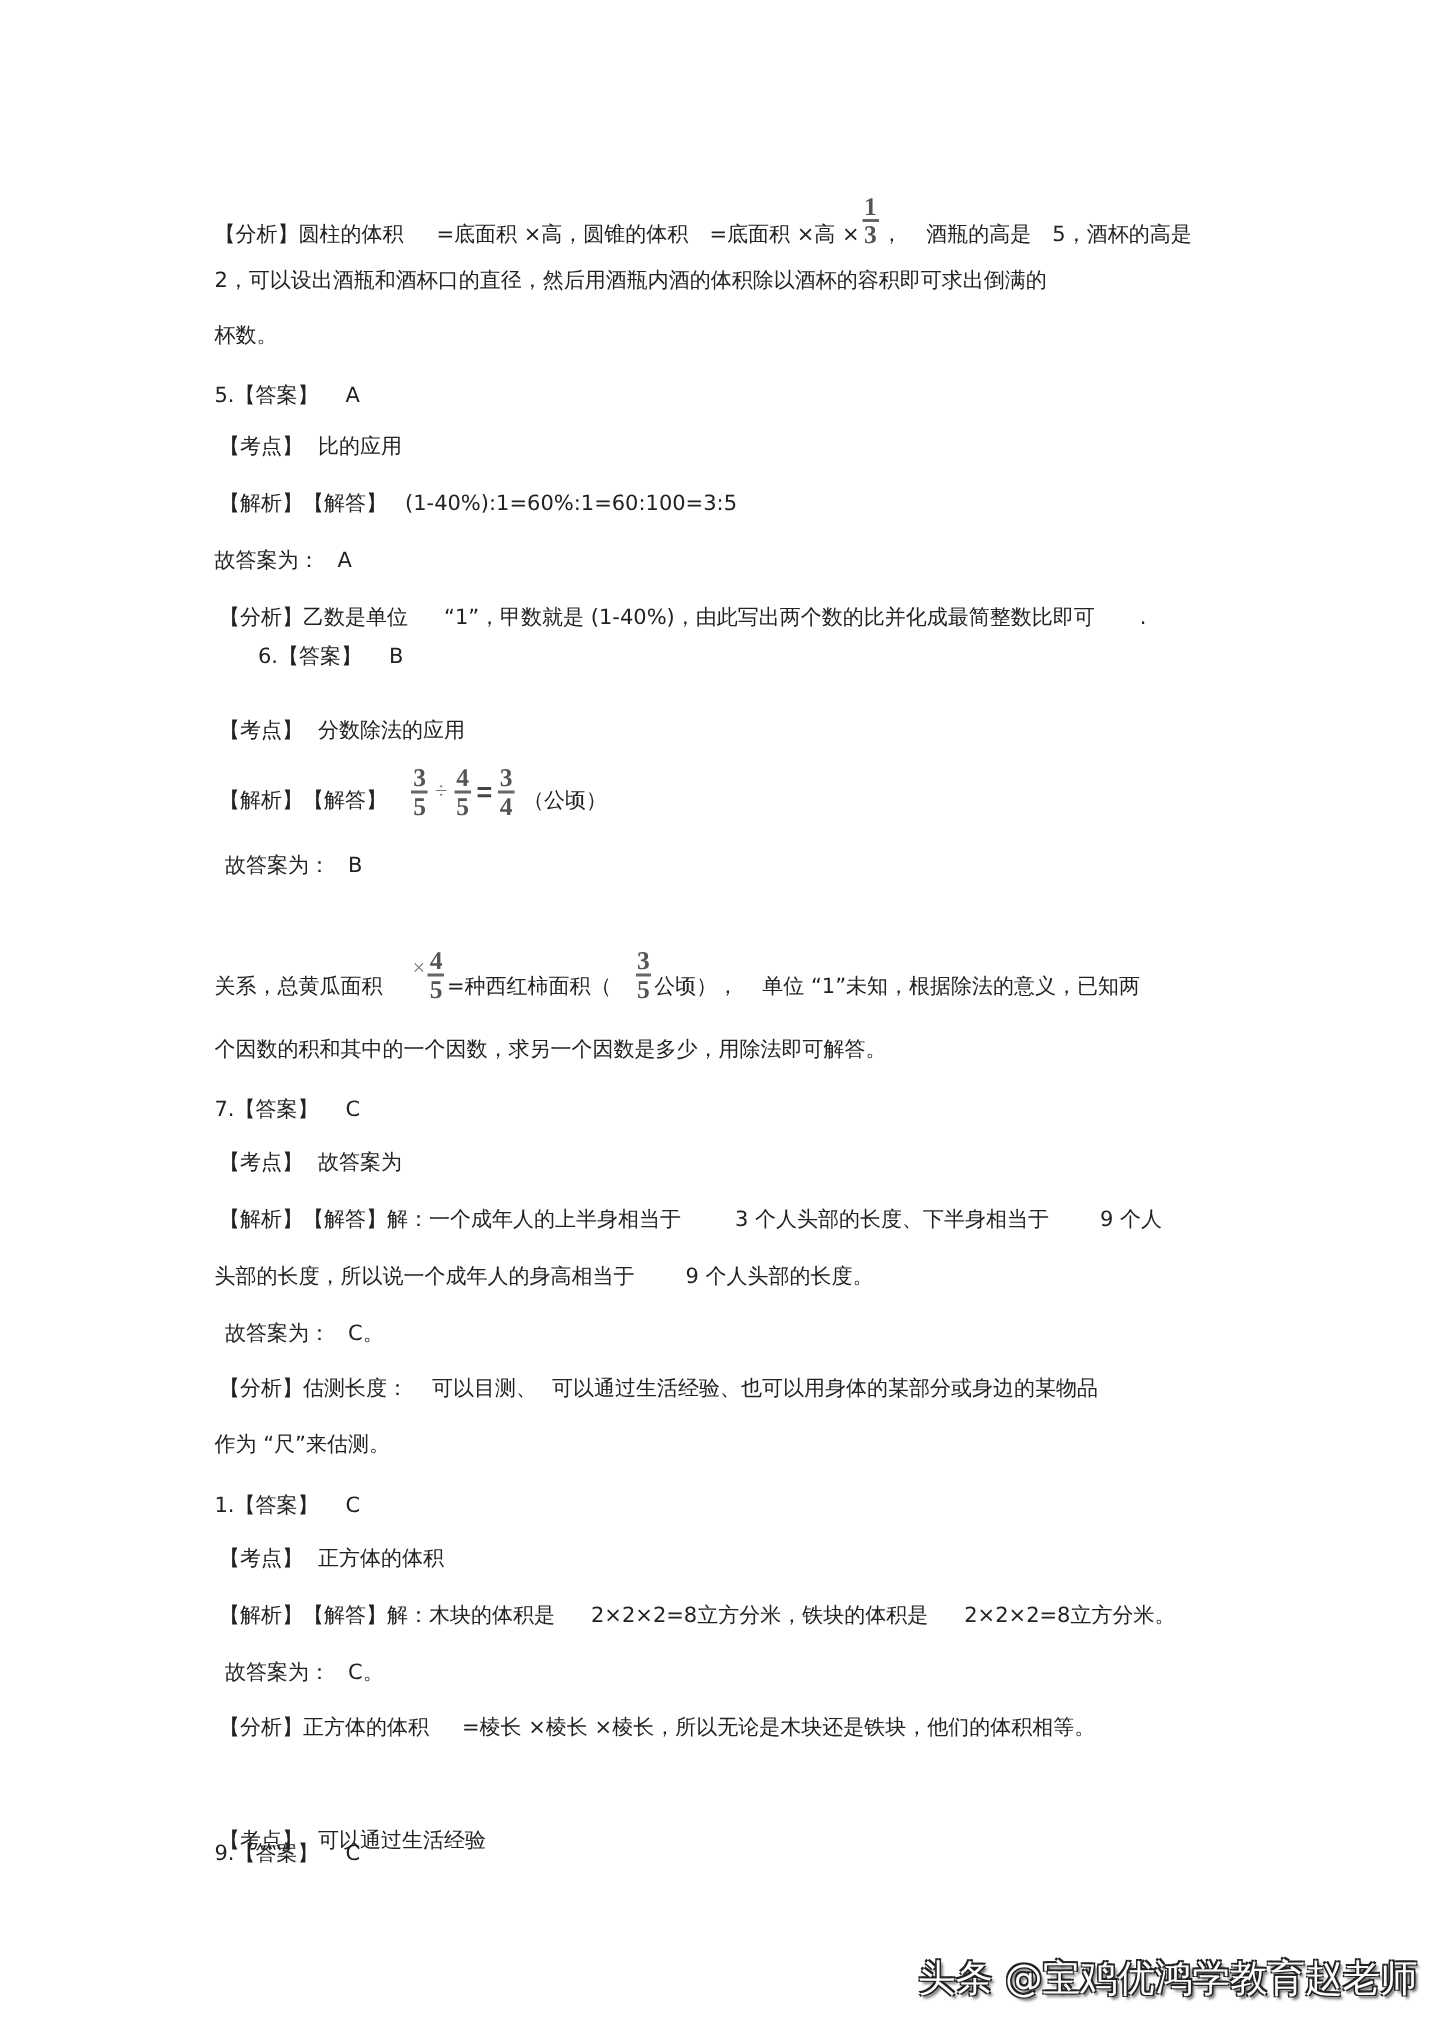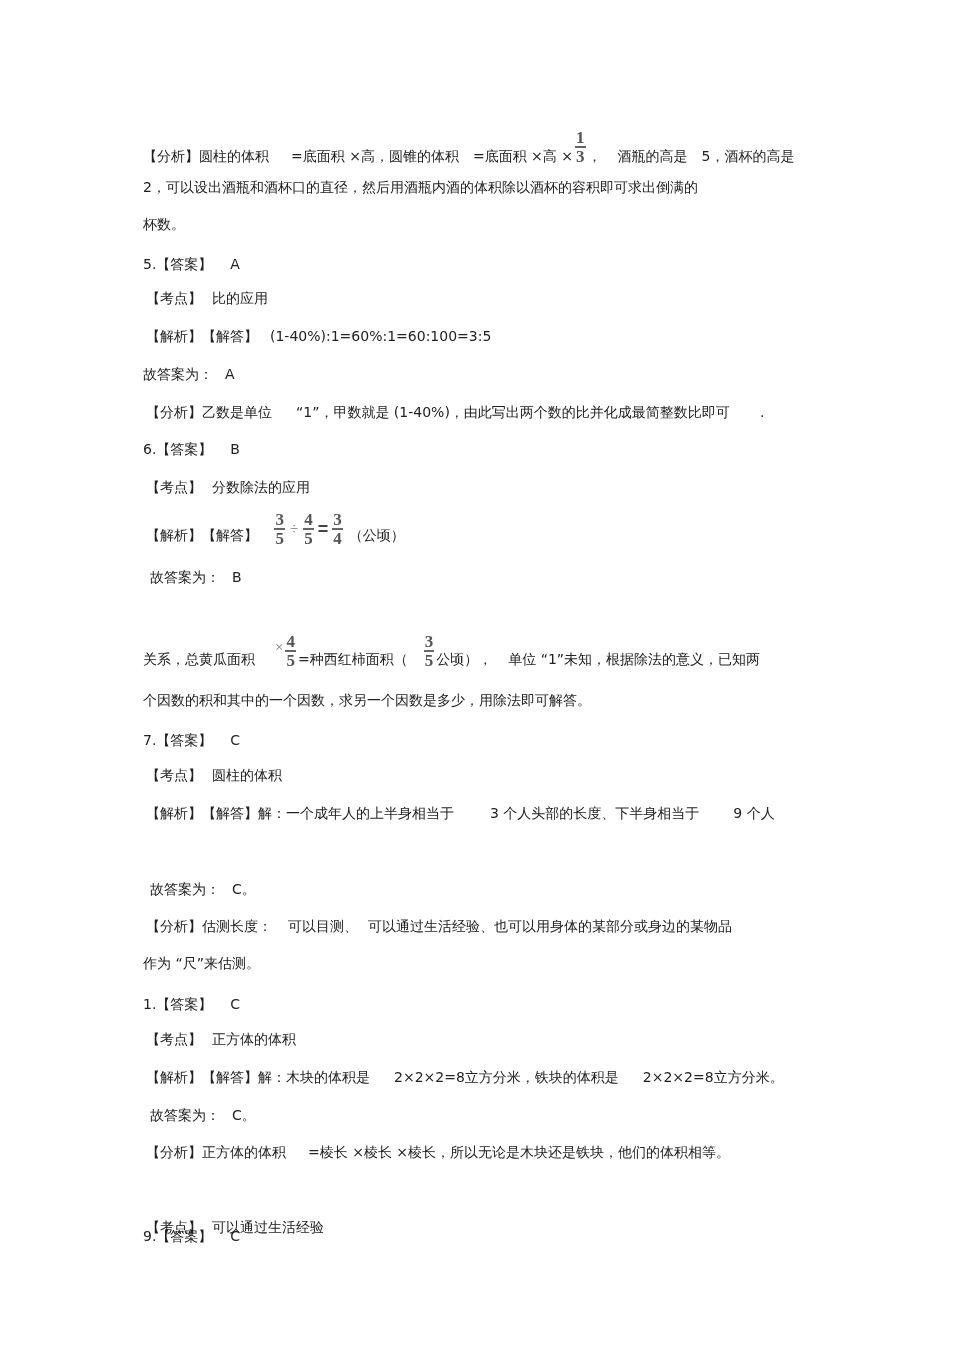--- a/index.html
+++ b/index.html
@@ -50,21 +50,21 @@
   <div class="line" style="top:326px; left:146px;">
     <span>【解析】【解答】</span><span class="gap" style="width:12px"></span><span>(1-40%):1=60%:1=60:100=3:5</span>
   </div>
   <div class="line" style="top:364px;">
     <span>故答案为：</span><span class="gap" style="width:12px"></span><span>A</span>
   </div>
   <div class="line" style="top:402px; left:146px;">
     <span>【分析】乙数是单位</span><span class="gap" style="width:24px"></span><span>“1”，甲数就是 (1-40%)，由此写出两个数的比并化成最简整数比即可</span><span class="gap" style="width:30px"></span><span>.</span>
   </div>
 
-  <div class="line" style="top:439px;">
+  <div class="line" style="top:428px;margin-left:29px;">
     <span>6.【答案】</span><span class="gap" style="width:18px"></span><span>B</span>
   </div>
   <div class="line" style="top:477px; left:146px;">
     <span>【考点】</span><span class="gap" style="width:10px"></span><span>分数除法的应用</span>
   </div>
   <div class="line" style="top:516px; left:146px; line-height:36px;">
     <span style="vertical-align:bottom;">【解析】【解答】</span><span class="gap" style="width:10px"></span>
     <span class="frac" style="position:relative;top:-6px;"><span class="num">3</span><span class="den">5</span></span><span class="op" style="position:relative;top:-6px;">÷</span><span class="frac" style="position:relative;top:-6px;"><span class="num">4</span><span class="den">5</span></span><span class="eq" style="position:relative;top:-6px;">=</span><span class="frac" style="position:relative;top:-6px;"><span class="num">3</span><span class="den">4</span></span><span class="gap" style="width:4px"></span><span style="vertical-align:bottom;">（公顷）</span>
   </div>
   <div class="line" style="top:567px; left:150px;">
@@ -72,24 +72,27 @@
   </div>
   <div class="line" style="top:640px; line-height:36px;">
     <span style="vertical-align:bottom;">关系，总黄瓜面积</span><span class="gap" style="width:20px"></span><span class="op" style="position:relative;top:-12px;margin:0;">×</span><span class="frac" style="position:relative;top:-8px;"><span class="num">4</span><span class="den">5</span></span><span style="vertical-align:bottom;">=种西红柿面积（</span><span class="gap" style="width:14px"></span><span class="frac" style="position:relative;top:-8px;"><span class="num">3</span><span class="den">5</span></span><span style="vertical-align:bottom;">公顷），</span><span class="gap" style="width:16px"></span><span style="vertical-align:bottom;">单位 “1”未知，根据除法的意义，已知两</span>
   </div>
   <div class="line" style="top:690px;">个因数的积和其中的一个因数，求另一个因数是多少，用除法即可解答。</div>
 
   <div class="line" style="top:730px;">
     <span>7.【答案】</span><span class="gap" style="width:18px"></span><span>C</span>
   </div>
   <div class="line" style="top:765px; left:146px;">
-    <span>【考点】</span><span class="gap" style="width:10px"></span><span>圆柱的体积</span>
+    <span>【考点】</span><span class="gap" style="width:10px"></span><span>故答案为</span>
   </div>
   <div class="line" style="top:803px; left:146px;">
     <span>【解析】【解答】解：一个成年人的上半身相当于</span><span class="gap" style="width:36px"></span><span>3 个人头部的长度、下半身相当于</span><span class="gap" style="width:34px"></span><span>9 个人</span>
+  </div>
+  <div class="line" style="top:841px;">
+    <span>头部的长度，所以说一个成年人的身高相当于</span><span class="gap" style="width:34px"></span><span>9 个人头部的长度。</span>
   </div>
   <div class="line" style="top:879px; left:150px;">
     <span>故答案为：</span><span class="gap" style="width:12px"></span><span>C。</span>
   </div>
   <div class="line" style="top:916px; left:146px;text-align:right;">
     <span>【分析】估测长度：</span><span class="gap" style="width:16px"></span><span>可以目测、</span><span class="gap" style="width:10px"></span><span>可以通过生活经验、也可以用身体的某部分或身边的某物品</span>
   </div>
   <div class="line" style="top:953px;">作为 “尺”来估测。</div>
 
   <div class="line" style="top:994px;">
@@ -108,13 +111,14 @@
     <span>【分析】正方体的体积</span><span class="gap" style="width:22px"></span><span>=棱长 ×棱长 ×棱长，所以无论是木块还是铁块，他们的体积相等。</span>
   </div>
 
   <div class="line" style="top:1182px;margin-top:44px;">
     <span>9.【答案】</span><span class="gap" style="width:18px"></span><span>C</span>
   </div>
   <div class="line" style="top:1217px; left:146px;">
     <span>【考点】</span><span class="gap" style="width:10px"></span><span>可以通过生活经验</span>
   </div>
 
+  <div class="watermark">头条 @宝鸡优鸿学教育赵老师</div>
 </div>
 
 </body></html>

